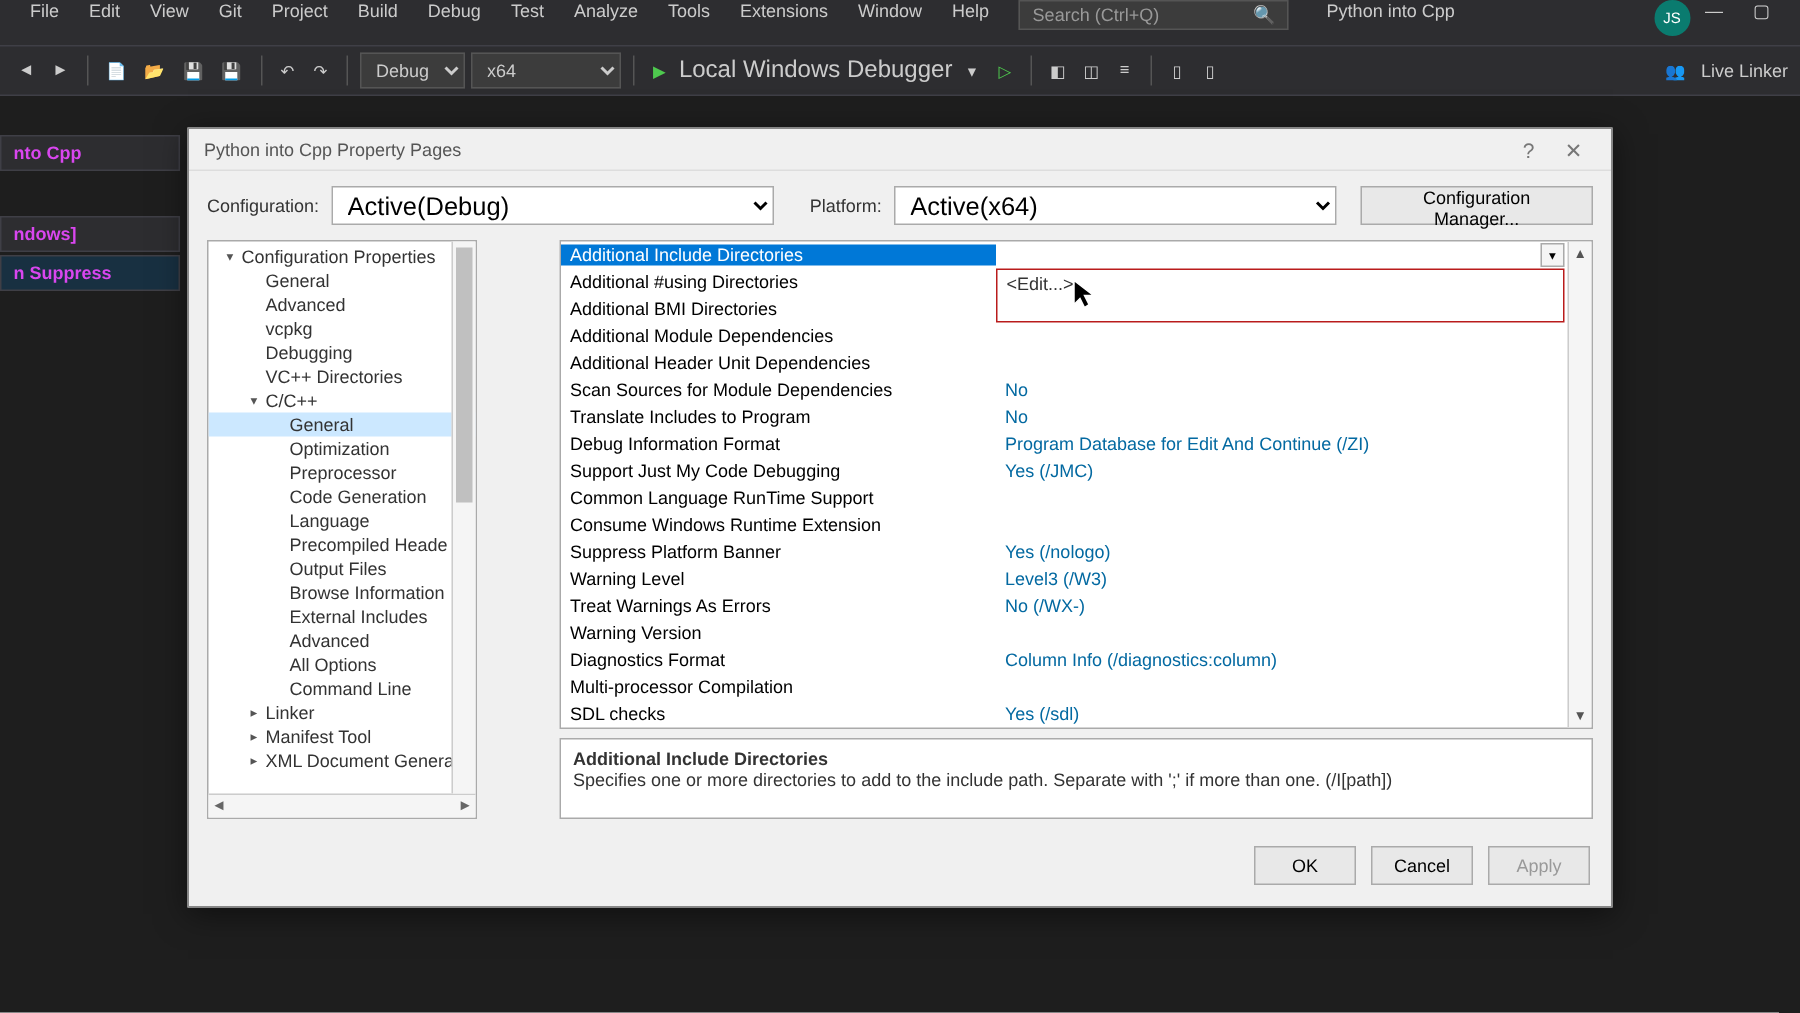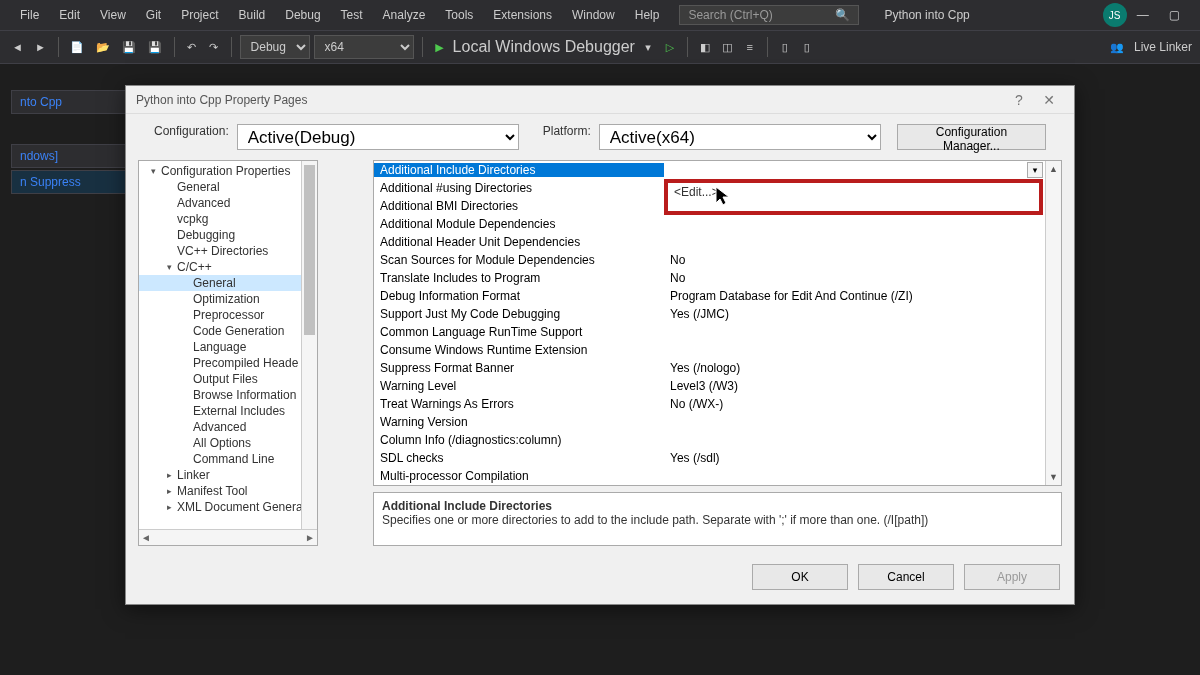--- a/index.html
+++ b/index.html
@@ -1,46 +1,46 @@
 <!DOCTYPE html>
 <html><head>
 <meta charset="utf-8">
 <style>
 * { margin: 0; padding: 0; box-sizing: border-box; font-family: "Segoe UI", Arial, sans-serif; }
 body { background: #1e1e1e; width: 1200px; height: 675px; overflow: hidden; position: relative; }
 
 
-.menubar { height: 30px; background: #2d2d30; display: flex; align-items: center; color: #ccc; font-size: 12px; padding: 0 10px; }
+.menubar { height: 30px; background: #2d2d30; display: flex; align-items: flex-start; color: #ccc; font-size: 12px; padding: 0 10px; }
 .menubar .item { padding: 0 10px; cursor: pointer; }
 .menubar .search { margin-left: 10px; background: #3c3c3c; border: 1px solid #555; color: #999; padding: 2px 8px; width: 180px; display:flex; align-items:center; justify-content:space-between; }
 .menubar .project-name { margin-left: 25px; color: #ccc; }
 .menubar .spacer { flex: 1; }
 .menubar .avatar { width: 24px; height: 24px; background: #0a7b6f; border-radius: 50%; color: #fff; display:flex; align-items:center; justify-content:center; font-size: 10px; }
 
 
 .toolbar { height: 34px; background: #2d2d30; border-top: 1px solid #3f3f46; border-bottom: 1px solid #3f3f46; display:flex; align-items:center; padding: 0 8px; gap:4px; }
 .toolbar .btn { min-width: 18px; height: 22px; display:inline-flex; align-items:center; justify-content:center; color:#ccc; font-size:11px; padding:0 4px; }
 .toolbar select { background:#3c3c3c; color:#ccc; border:1px solid #555; height:24px; font-size:12px; padding:0 6px; }
 .toolbar .play { color:#4ec94e; }
 .toolbar .play-label { color:#ccc; }
 .toolbar .sep { width:1px; height:20px; background:#555; margin:0 4px; }
 .toolbar .right { margin-left:auto; display:flex; align-items:center; gap:6px; }
 
 
-.leftdock { position:absolute; top:90px; left:11px; width:120px; color:#3b82f6; font-size:12px; }
+.leftdock { position:absolute; top:90px; left:0; width:120px; color:#d946ef; font-size:12px;font-weight:bold; }
 .leftdock .tab { background:#2d2d30; padding:4px 8px; border:1px solid #3f3f46; margin-bottom:2px; }
 .leftdock .tab.active { background:#007acc33; }
 
 
 .dialog { position:absolute; top:85px; left:125px; width:950px; height:520px; background:#f0f0f0; border:1px solid #888; box-shadow:0 4px 20px rgba(0,0,0,.5); display:flex; flex-direction:column; }
 .dialog-titlebar { height:28px; display:flex; align-items:center; padding:0 10px; color:#555; font-size:12px; border-bottom:1px solid #ddd; }
 .dialog-titlebar .spacer { flex:1; }
 .dialog-titlebar .tbtn { width:30px; text-align:center; color:#777; font-size:14px; cursor:pointer; }
 
-.dialog-configrow { padding:10px 28px; display:flex; align-items:flex-start; gap:8px; font-size:12px; color:#333; }
+.dialog-configrow { padding:10px 12px; display:flex; align-items:center; gap:8px; font-size:12px; color:#333; }
 .dialog-configrow select { height:26px; border:1px solid #aaa; background:#fff; font-size:17px; padding:0 6px; }
 .dialog-configrow .cfg-sel { width:300px; }
 .dialog-configrow .plat-sel { width:300px; }
 .dialog-configrow .cfg-mgr { height:26px; border:1px solid #aaa; background:#e8e8e8; padding:0 12px; font-size:12px; cursor:pointer; }
 
 .dialog-body { flex:1; display:flex; padding:0 12px 8px 12px; gap:8px; min-height:0; }
 
 
 .tree-wrap { width:180px; border:1px solid #aaa; background:#fff; position:relative; display:flex; flex-direction:column; }
 .tree { flex:1; overflow:hidden; font-size:12px; color:#333; padding:2px 0; }
@@ -52,40 +52,40 @@
 .tree .caret { display:inline-block; width:10px; color:#555; font-size:9px; }
 .tree-hscroll { height:16px; border-top:1px solid #ccc; background:#f5f5f5; display:flex; align-items:center; justify-content:space-between; padding:0 2px; font-size:10px; color:#666; }
 .tree-vscroll { position:absolute; right:0; top:0; bottom:16px; width:16px; background:#f5f5f5; border-left:1px solid #ccc; }
 .tree-vscroll .thumb { position:absolute; left:2px; right:2px; top:4px; height:170px; background:#c0c0c0; }
 
 
 .propgrid-wrap { flex:1; display:flex; flex-direction:column; gap:6px; min-width:0;padding-left:47px; }
 .propgrid { flex:1; border:1px solid #aaa; background:#fff; position:relative; overflow:hidden; font-size:12px; }
 .propgrid .row { display:flex; height:18px; align-items:center; }
 .propgrid .cell-name { width:290px; padding-left:6px; white-space:nowrap; overflow:hidden; }
-.propgrid .cell-val { flex:1; padding-left:6px; white-space:nowrap; overflow:hidden; color:#000000; }
+.propgrid .cell-val { flex:1; padding-left:6px; white-space:nowrap; overflow:hidden; color:#0369a1; }
 .propgrid .row.selected .cell-name { background:#0078d7; color:#fff; }
 .propgrid .row.selected .cell-val { background:#fff; }
 .propgrid .bold { font-weight:400; }
 .propgrid .dropbtn { width:16px; height:16px; border:1px solid #aaa; background:#f5f5f5; font-size:9px; text-align:center; line-height:14px; position:absolute; right:18px; top:1px; cursor:pointer; }
 .propgrid .vscroll { position:absolute; right:0; top:0; bottom:0; width:16px; background:#f5f5f5; border-left:1px solid #ccc; }
 .propgrid .vscroll .arrow { height:16px; text-align:center; font-size:9px; color:#555; line-height:16px; cursor:pointer; }
 .propgrid .vscroll .track { position:absolute; top:16px; bottom:16px; left:0; right:0; }
 
 
-.edit-dd { position:absolute; left:290px; top:18px; height:36px; right:18px; border:4px solid #b91c1c; background:#fff; font-size:12px; color:#333; padding:2px 6px; }
+.edit-dd { position:absolute; left:290px; top:18px; height:36px; right:18px; border:1px solid #b91c1c; background:#fff; font-size:12px; color:#333; padding:2px 6px; }
 .cursor-arrow { position:absolute; font-size:18px; color:#000; pointer-events:none; }
 
 
 .descpanel { border:1px solid #aaa; background:#fff; padding:6px 8px; font-size:12px; color:#333; height:54px; }
 .descpanel .title { font-weight:600; }
 
 
 .dialog-buttons { padding:10px 14px 14px; display:flex; justify-content:flex-end; gap:10px; }
-.dialog-buttons button { width:96px; height:26px; border:1px solid #aaa; background:#e8e8e8; font-size:12px; cursor:pointer; }
+.dialog-buttons button { width:68px; height:26px; border:1px solid #aaa; background:#e8e8e8; font-size:12px; cursor:pointer; }
 .dialog-buttons button.disabled { color:#999; }
 
 svg { display:block; }
 </style>
 </head>
 <body>
 
 <div class="menubar">
   <span id="menuitems"><span class="item">File</span><span class="item">Edit</span><span class="item">View</span><span class="item">Git</span><span class="item">Project</span><span class="item">Build</span><span class="item">Debug</span><span class="item">Test</span><span class="item">Analyze</span><span class="item">Tools</span><span class="item">Extensions</span><span class="item">Window</span><span class="item">Help</span></span>
   <div class="search">
@@ -300,45 +300,46 @@
             </div>
             <div class="row">
               <div class="cell-name">Common Language RunTime Support</div>
               <div class="cell-val"></div>
             </div>
             <div class="row">
               <div class="cell-name">Consume Windows Runtime Extension</div>
               <div class="cell-val"></div>
             </div>
             <div class="row">
-              <div class="cell-name">Suppress Format Banner</div>
+              <div class="cell-name">Suppress Platform Banner</div>
               <div class="cell-val">Yes (/nologo)</div>
             </div>
             <div class="row">
               <div class="cell-name">Warning Level</div>
               <div class="cell-val bold">Level3 (/W3)</div>
             </div>
             <div class="row">
               <div class="cell-name">Treat Warnings As Errors</div>
               <div class="cell-val">No (/WX-)</div>
             </div>
             <div class="row">
               <div class="cell-name">Warning Version</div>
               <div class="cell-val"></div>
             </div>
             <div class="row">
+              <div class="cell-name">Diagnostics Format</div>
               <div class="cell-val">Column Info (/diagnostics:column)</div>
+            </div>
+            <div class="row">
+              <div class="cell-name">Multi-processor Compilation</div>
+              <div class="cell-val"></div>
             </div>
             <div class="row">
               <div class="cell-name">SDL checks</div>
               <div class="cell-val bold">Yes (/sdl)</div>
-            </div>
-            <div class="row">
-              <div class="cell-name">Multi-processor Compilation</div>
-              <div class="cell-val"></div>
             </div>
             <div class="row"></div>
           </div>
         <div class="dropbtn">▾</div>
         <div class="edit-dd">
           <span>&lt;Edit...&gt;</span>
         </div>
         <span class="cursor-arrow" style="left:340px; top:24px;">
           <svg width="18" height="22" viewBox="0 0 18 22">
               <path d="M2 2 L2 18 L6 14 L9 20 L12 18 L9 12 L15 12 Z" fill="#000" stroke="#fff" stroke-width="1"></path>

